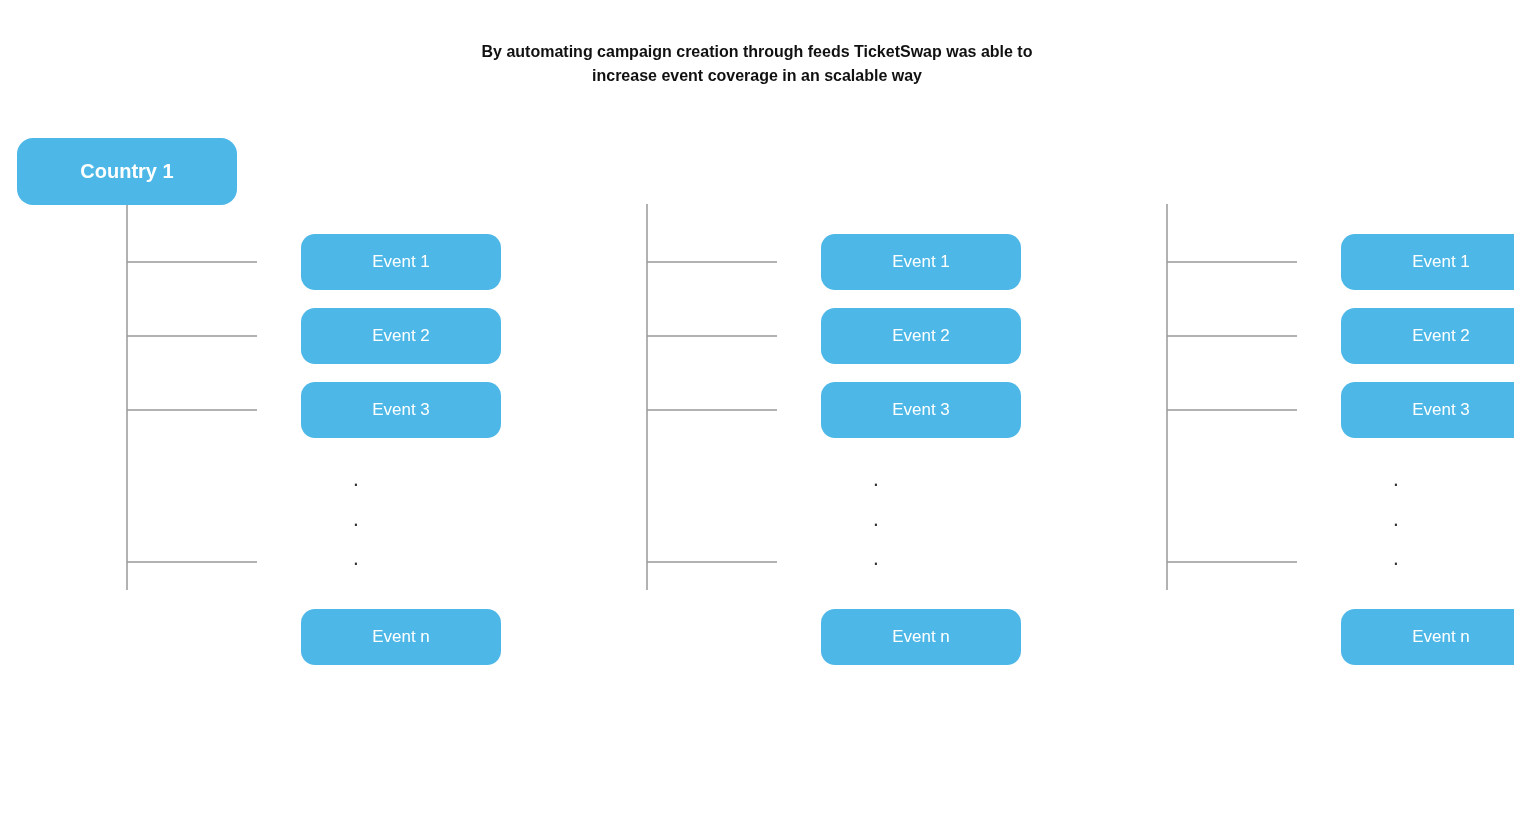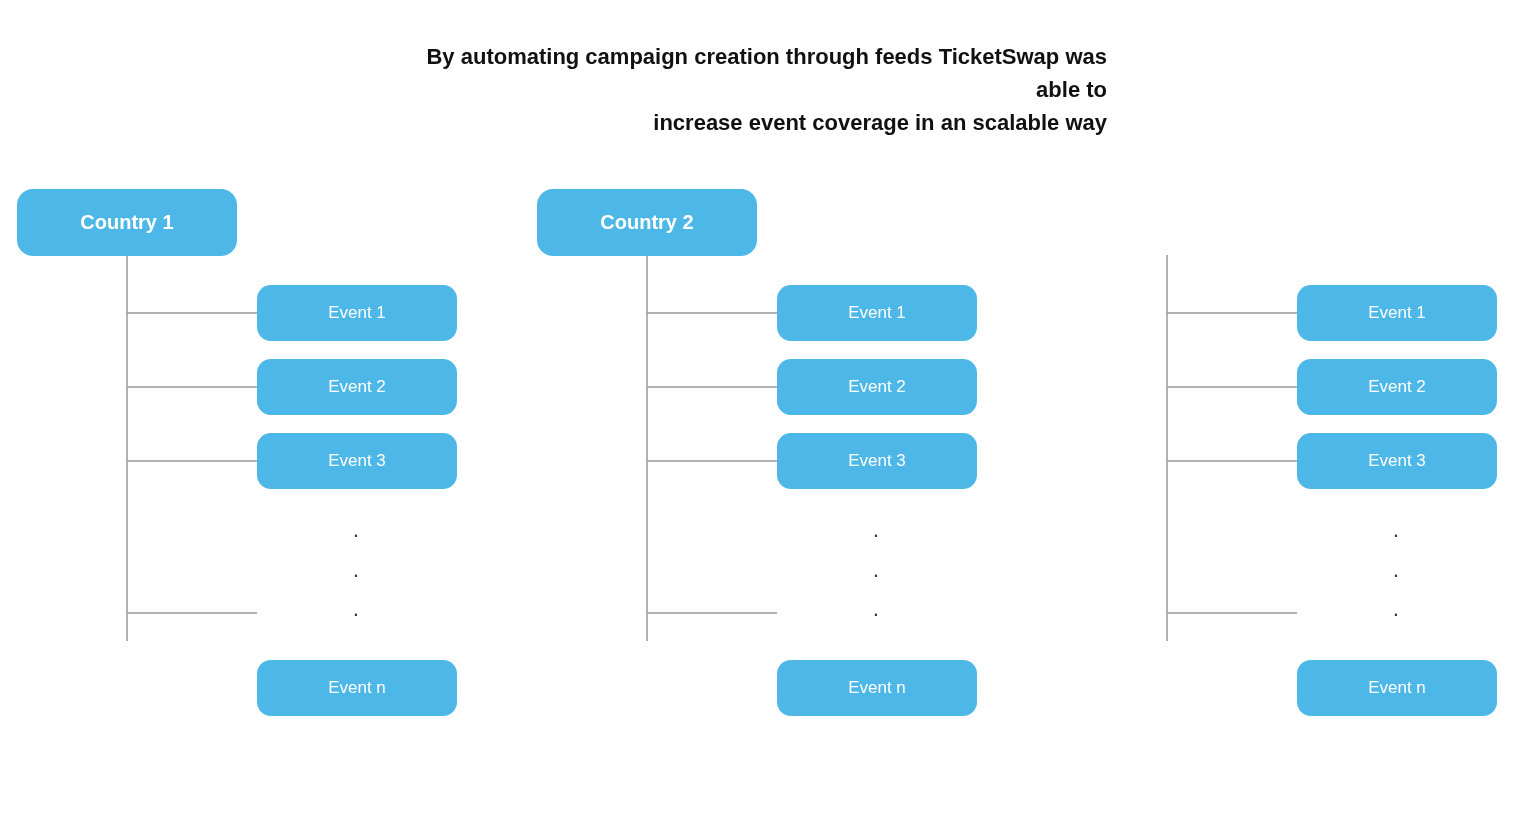--- a/index.html
+++ b/index.html
@@ -9,23 +9,23 @@
       width: 1514px;
       height: 836px;
       overflow: hidden;
       display: flex;
       flex-direction: column;
       align-items: center;
       padding-top: 40px;
     }
 
     .title {
-      font-size: 22px;
+      font-size: 16px;
       font-weight: bold;
-      text-align: right;
+      text-align: center;
       max-width: 700px;
       line-height: 1.5;
       margin-bottom: 50px;
       color: #111;
     }
 
     .diagram {
       display: flex;
       flex-direction: row;
       align-items: center;
@@ -46,20 +46,21 @@
     }
 
     .event-node {
       background: #4db8e8;
       color: white;
       font-size: 17px;
       border-radius: 14px;
       padding: 18px 0;
       width: 200px;
       text-align: center;
+      margin-left: 44px;
     }
 
     .dots {
       text-align: center;
       font-size: 22px;
       color: #333;
       padding: 8px 0;
       letter-spacing: 2px;
       line-height: 1.8;
     }
@@ -83,21 +84,20 @@
       </svg>
       <div style="position: absolute; left: 240px; top: 96px; display: flex; flex-direction: column; gap: 18px;">
         <div class="event-node">Event 1</div>
         <div class="event-node">Event 2</div>
         <div class="event-node">Event 3</div>
         <div class="dots" style="width: 200px;">·<br>·<br>·</div>
         <div class="event-node">Event n</div>
       </div>
     </div>
     <div style="display: flex; flex-direction: column; align-items: flex-start; position: relative; height: 518px; min-width: 440px;">
-      <div class="country-node">Country 2</div>
       <svg width="450" height="462" style="position: absolute; top: 0px; left: 0px; overflow: visible; z-index: 0;">
         <line x1="110" y1="66" x2="110" y2="452" stroke="#999" stroke-width="1.5"></line>
         <line x1="110" y1="124" x2="240" y2="124" stroke="#999" stroke-width="1.5"></line>
         <line x1="110" y1="198" x2="240" y2="198" stroke="#999" stroke-width="1.5"></line>
         <line x1="110" y1="272" x2="240" y2="272" stroke="#999" stroke-width="1.5"></line>
         <line x1="110" y1="424" x2="240" y2="424" stroke="#999" stroke-width="1.5"></line>
       </svg>
       <div style="position: absolute; left: 240px; top: 96px; display: flex; flex-direction: column; gap: 18px;">
         <div class="event-node">Event 1</div>
         <div class="event-node">Event 2</div>

